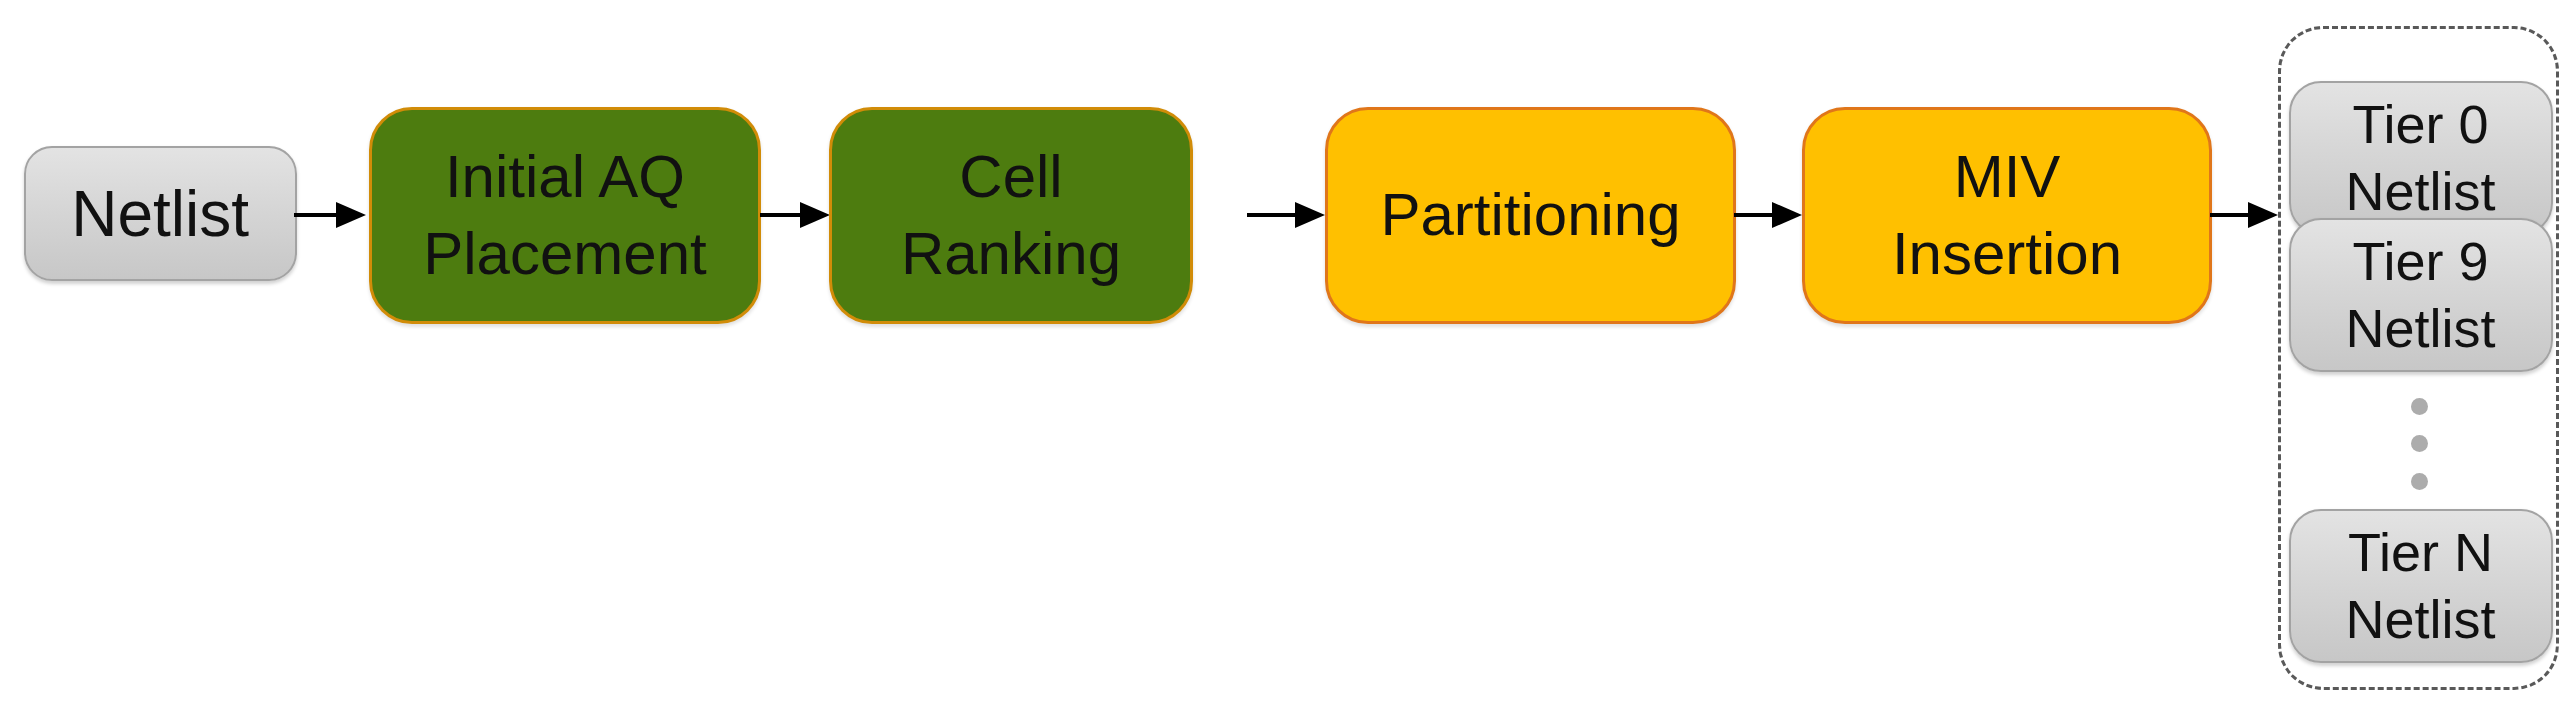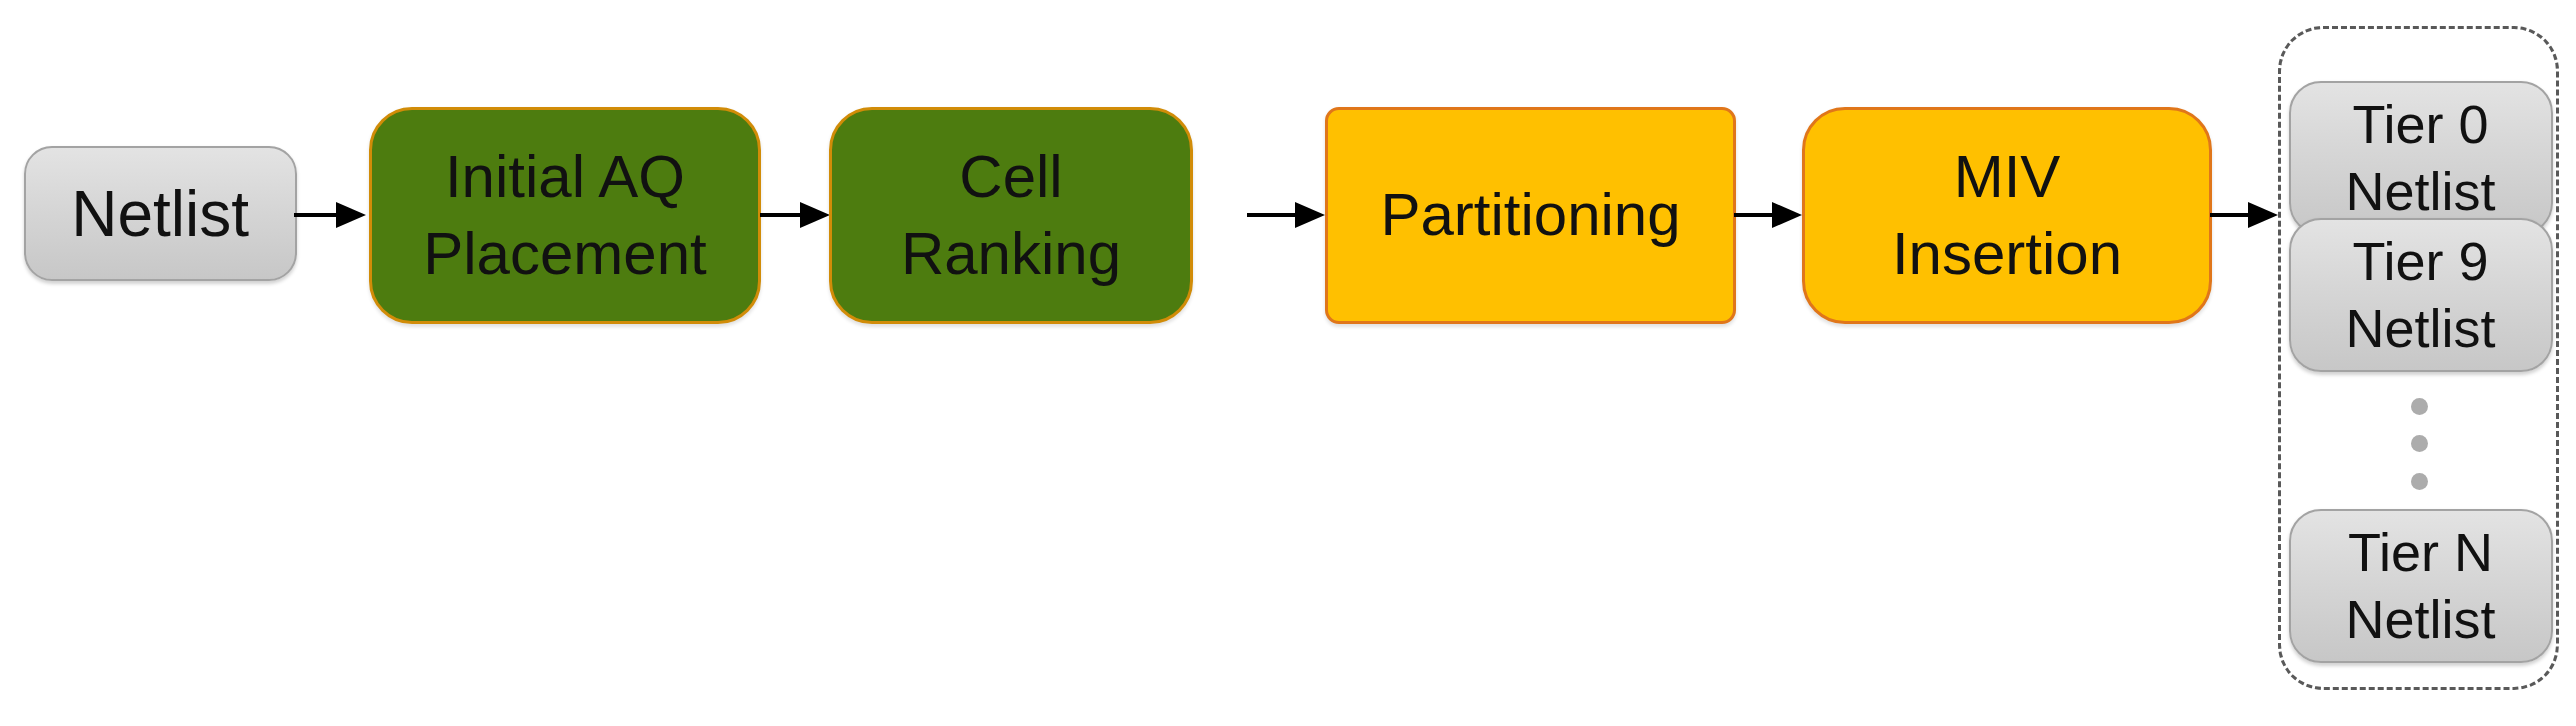--- a/index.html
+++ b/index.html
@@ -123,21 +123,21 @@
   <div class="box process orange" style="left:829px; width:364px;">
     <span>Cell
 Ranking</span>
   </div>
 
   <div class="arrow" style="left:1247px; width:78px;">
     <i class="shaft"></i>
     <i class="head"></i>
   </div>
 
-  <div class="box process yellow" style="left:1325px; width:411px;border-radius:14px;">
+  <div class="box process yellow" style="left:1325px; width:411px;">
     <span>Partitioning</span>
   </div>
 
   <div class="arrow" style="left:1734px; width:68px;">
     <i class="shaft"></i>
     <i class="head"></i>
   </div>
 
   <div class="box process yellow" style="left:1802px; width:410px;">
     <span>MIV

